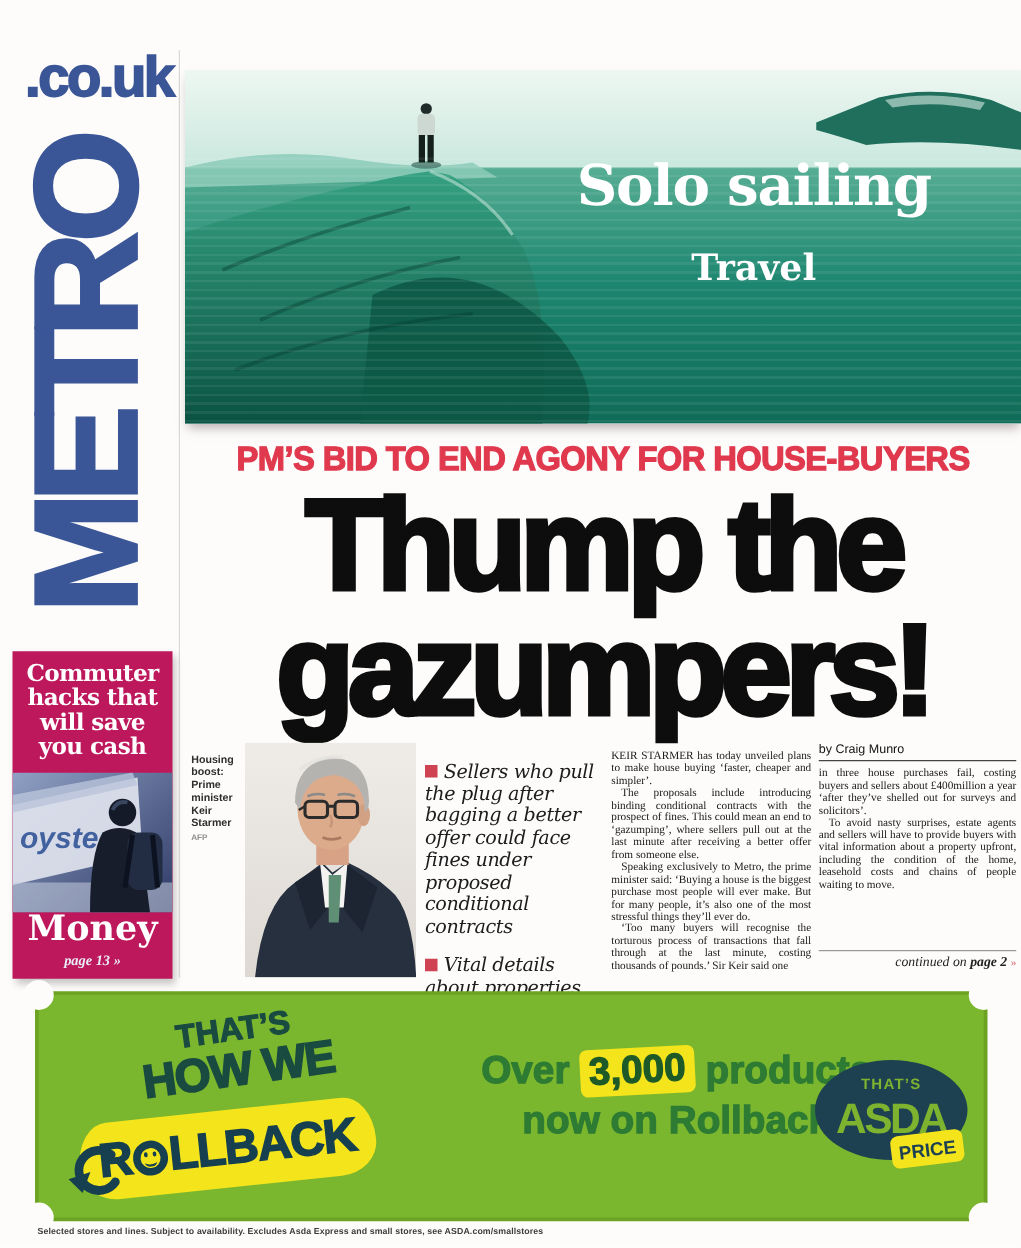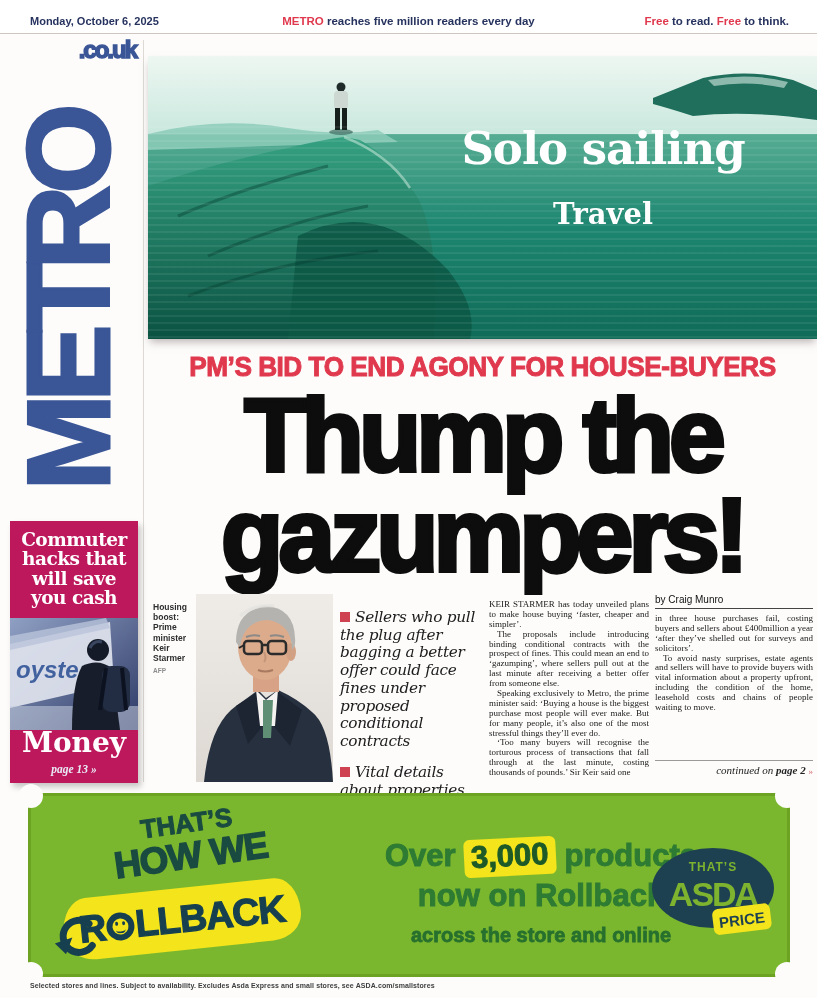--- a/index.html
+++ b/index.html
@@ -8,21 +8,21 @@
 
   
   .topbar{position:absolute;left:0;top:0;width:817px;height:33px;border-bottom:1px solid #cfc6c4;background:#fff;}
   .tb-date{position:absolute;left:30px;top:15px;font-size:11px;font-weight:bold;color:#27335f;}
   .tb-center{position:absolute;left:0;right:0;top:15px;text-align:center;font-size:11.5px;font-weight:bold;color:#27335f;}
   .tb-right{position:absolute;right:28px;top:15px;font-size:11.5px;font-weight:bold;color:#27335f;}
   .red{color:#e0394e;}
 
   
   .couk{position:absolute;left:20px;top:36px;width:116px;text-align:right;
-        font-weight:900;font-size:24px;letter-spacing:-2px;color:#3b5697;-webkit-text-stroke:1.5px #3b5697;}
+        font-weight:900;font-size:45px;letter-spacing:-2px;color:#3b5697;-webkit-text-stroke:1.5px #3b5697;}
   .metro-logo{position:absolute;left:6px;top:532px;width:462px;height:132px;
         transform:rotate(-90deg);transform-origin:0 0;
         font-weight:900;font-size:116px;line-height:126px;letter-spacing:-8px;
         color:#3b5697;-webkit-text-stroke:3px #3b5697;text-align:center;}
   .v-rule{position:absolute;left:143px;top:40px;width:1px;height:742px;background:#dddad6;}
 
   
   .promo{position:absolute;left:10px;top:521px;width:128px;height:262px;background:#be185d;
          box-shadow:3px 4px 6px rgba(0,0,0,.22);}
   .promo-title{margin:9px 5px 0;text-align:center;color:#fff;
@@ -105,33 +105,20 @@
   .offer-l2{font-size:31px;margin-top:2px;-webkit-text-stroke:1px #2e7b33;}
   .offer-l3{font-size:20px;margin-top:10px;color:#27702e;-webkit-text-stroke:0.8px #27702e;}
   .asda-logo{position:absolute;left:620px;top:48px;width:128px;height:96px;}
   .ad-footnote{position:absolute;left:30px;top:982px;font-size:7px;font-weight:bold;color:#3d3d3d;letter-spacing:0.1px;}
 </style>
 </head>
 <body>
 
 <div class="page">
 
-  <div class="topbar">
-    <span class="tb-date">Monday, October 6, 2025</span>
-    <span class="tb-center">
-      <span class="red">METRO</span>
-      <span>reaches five million readers every day</span>
-    </span>
-    <span class="tb-right">
-      <span class="red">Free</span>
-      <span>to read.</span>
-      <span class="red">Free</span>
-      <span>to think.</span>
-    </span>
-  </div>
 
   <div class="couk">.co.uk</div>
   <div class="metro-logo">METRO</div>
   <div class="v-rule"></div>
 
   <div class="promo">
     <div class="promo-title">Commuter hacks that will save you cash</div>
     <svg class="promo-img" viewBox="0 0 128 112" preserveAspectRatio="none">
       <defs>
         <linearGradient id="oybg" x1="0" y1="0" x2="1" y2="1">
@@ -292,21 +279,20 @@
       </div>
     </div>
 
     <div class="ad-offer">
       <div class="offer-l1">
         <span>Over</span>
         <span class="chip">3,000</span>
         <span>products</span>
       </div>
       <div class="offer-l2">now on Rollback</div>
-      <div class="offer-l3">across the store and online</div>
     </div>
 
     <svg class="asda-logo" viewBox="0 0 128 96">
       <ellipse cx="62" cy="44" rx="61" ry="40" fill="#1e4152"></ellipse>
       <text x="62" y="27" text-anchor="middle" font-family="Liberation Sans, sans-serif" font-weight="900" font-size="12" fill="#7db32e" letter-spacing="1">THAT’S</text>
       <text x="62" y="62" text-anchor="middle" font-family="Liberation Sans, sans-serif" font-weight="900" font-size="34" fill="#7db32e" letter-spacing="-2">ASDA</text>
       <g transform="rotate(-7 92 76)">
         <rect x="62" y="62" width="58" height="26" rx="6" fill="#f3e41c"></rect>
         <text x="91" y="81" text-anchor="middle" font-family="Liberation Sans, sans-serif" font-weight="900" font-size="15" fill="#1e4152">PRICE</text>
       </g>

